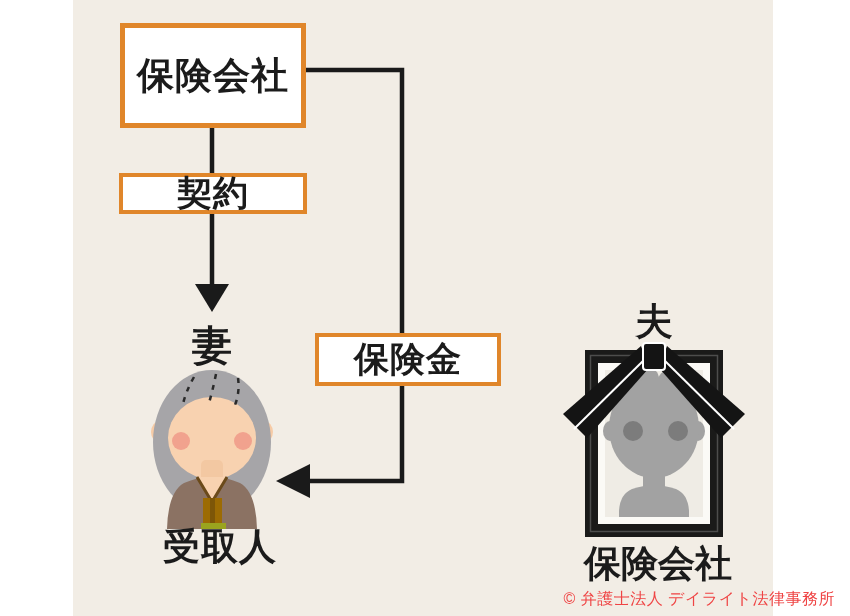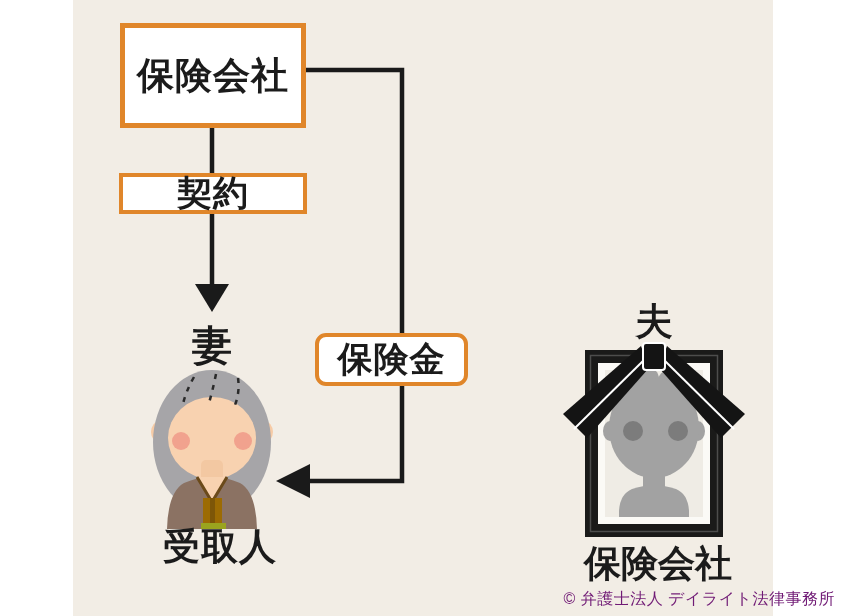--- a/index.html
+++ b/index.html
@@ -24,35 +24,35 @@
     background: #ffffff;
     border: 4px solid #e0862a;
     box-sizing: border-box;
     display: flex; align-items: center; justify-content: center;
     font-weight: bold; color: #1b1b1b;
     z-index: 2;
     letter-spacing: 1px;
   }
   .box-insurance-company { left: 120px; top: 23px; width: 186px; height: 105px; border-width: 5px; font-size: 37px; }
   .box-contract          { left: 119px; top: 173px; width: 188px; height: 41px; font-size: 35px; }
-  .box-insurance-money   { left: 315px; top: 333px; width: 153px; height: 53px; font-size: 35px; border-radius: 11px; }
+  .box-insurance-money   { left: 315px; top: 333px; width: 186px; height: 53px; font-size: 35px; }
   .lbl {
     position: absolute;
     font-weight: bold; color: #1b1b1b;
     text-align: center;
     z-index: 2;
   }
   .lbl-wife        { left: 160px; top: 318px; width: 104px; font-size: 40px; }
   .lbl-beneficiary { left: 140px; top: 522px; width: 160px; font-size: 37px; letter-spacing: 1px; }
   .lbl-husband     { left: 585px; top: 297px; width: 138px; font-size: 37px; }
   .lbl-decedent    { left: 575px; top: 539px; width: 166px; font-size: 37px; }
   .copyright {
     position: absolute;
     right: 15px; top: 589px;
-    font-size: 16px; color: #701a75;
+    font-size: 16px; color: #ef4444;
     z-index: 2;
     letter-spacing: 0.5px;
   }
 </style>
 </head>
 <body>
 
 <div class="panel"></div>
 
 <svg id="gfx" width="850" height="616" viewBox="0 0 850 616">

